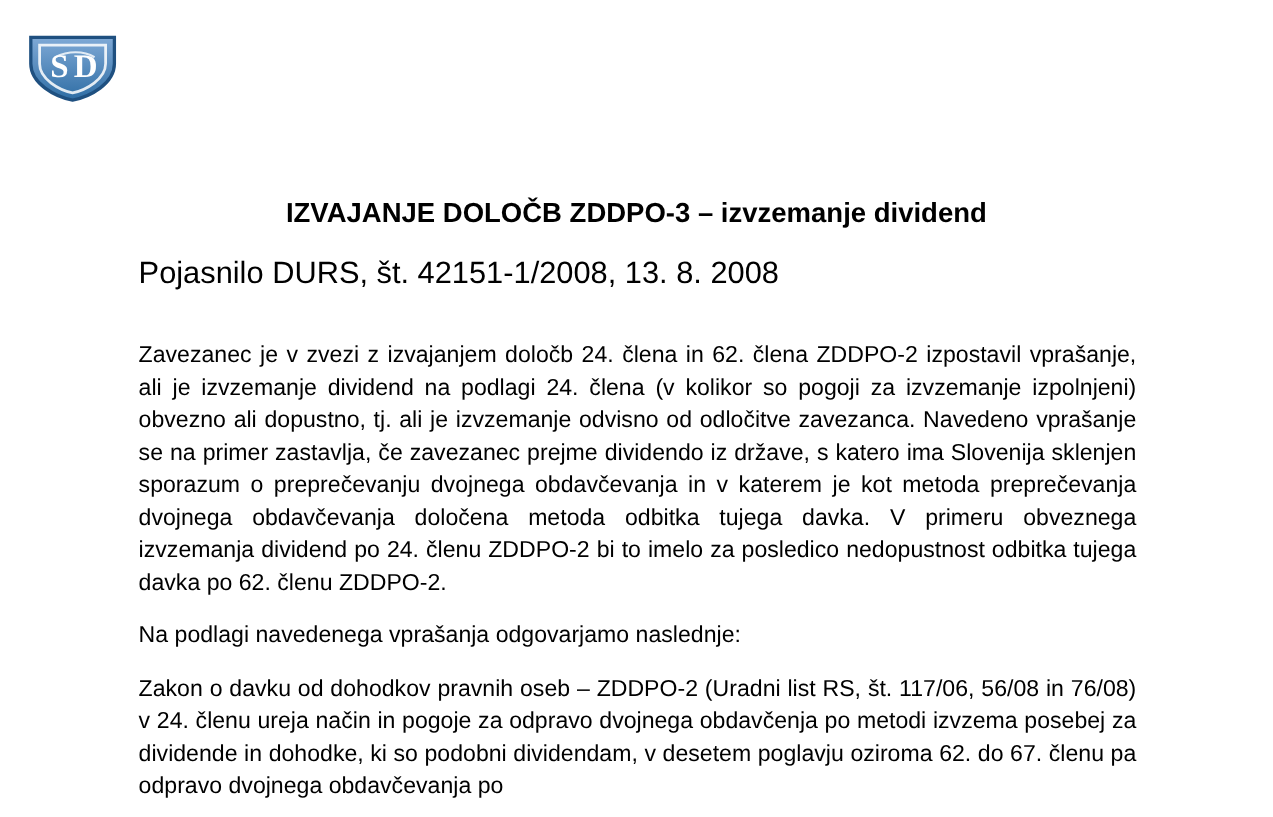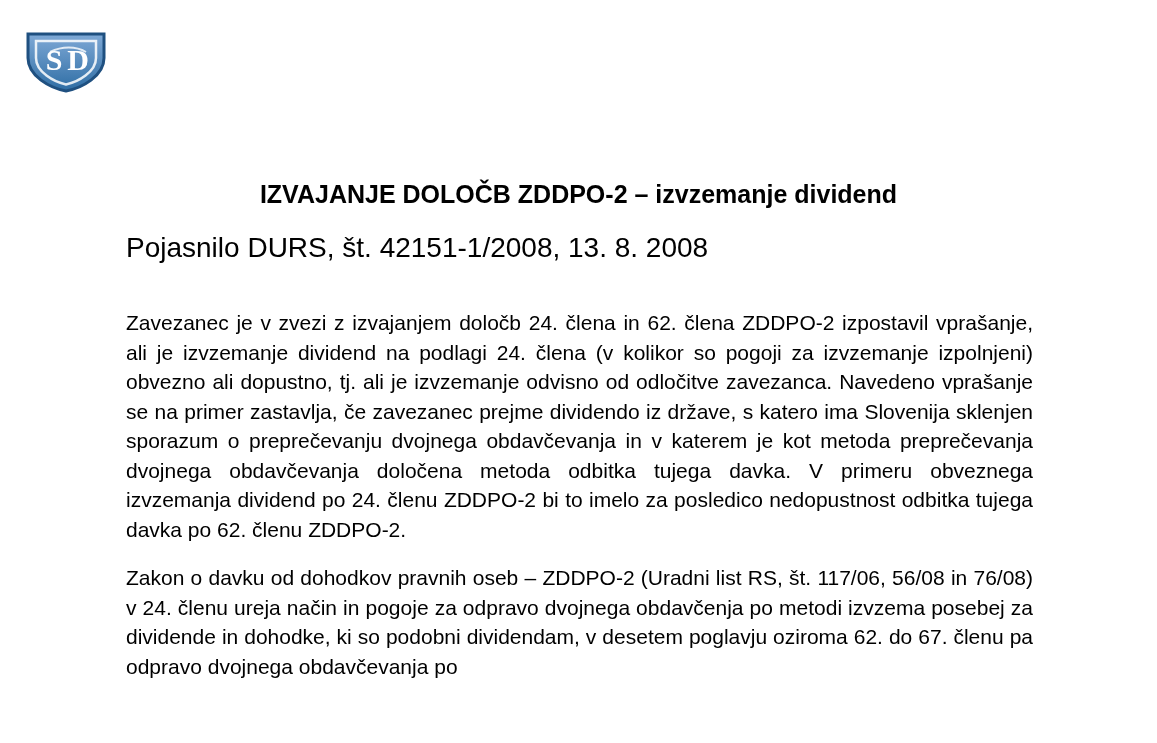--- a/index.html
+++ b/index.html
@@ -77,22 +77,23 @@
         </linearGradient>
       </defs>
       <path d="M8 6 H84 V30 C84 48 62 60 46 63 C30 60 8 48 8 30 Z" fill="url(#shieldGrad)" stroke="#1f5080" stroke-width="3"></path>
       <path d="M16 13 H76 V30 C76 44 58 54 46 56.5 C34 54 16 44 16 30 Z" fill="none" stroke="#ffffff" stroke-width="2.5" opacity="0.85"></path>
       <text x="34" y="42" font-family="Liberation Serif, serif" font-size="30" font-weight="bold" fill="#ffffff" text-anchor="middle">S</text>
       <text x="58" y="42" font-family="Liberation Serif, serif" font-size="30" font-weight="bold" fill="#ffffff" text-anchor="middle">D</text>
       <path d="M30 24 C42 18 56 18 66 24" fill="none" stroke="#ffffff" stroke-width="2" opacity="0.8"></path>
     </svg>
   </div>
 
-  <h1 class="doc-title">IZVAJANJE DOLOČB ZDDPO-2 – izvzemanje dividend</h1>
+  <h1 class="doc-title">IZVAJANJE DOLOČB ZDDPO-3 – izvzemanje dividend</h1>
 
   <div class="subtitle">Pojasnilo DURS, št. 42151-1/2008, 13. 8. 2008</div>
 
   <div class="body-text">
     <p>Zavezanec je v zvezi z izvajanjem določb 24. člena in 62. člena ZDDPO-2 izpostavil vprašanje, ali je izvzemanje dividend na podlagi 24. člena (v kolikor so pogoji za izvzemanje izpolnjeni) obvezno ali dopustno, tj. ali je izvzemanje odvisno od odločitve zavezanca. Navedeno vprašanje se na primer zastavlja, če zavezanec prejme dividendo iz države, s katero ima Slovenija sklenjen sporazum o preprečevanju dvojnega obdavčevanja in v katerem je kot metoda preprečevanja dvojnega obdavčevanja določena metoda odbitka tujega davka. V primeru obveznega izvzemanja dividend po 24. členu ZDDPO-2 bi to imelo za posledico nedopustnost odbitka tujega davka po 62. členu ZDDPO-2.</p>
+    <p>Na podlagi navedenega vprašanja odgovarjamo naslednje:</p>
     <p>Zakon o davku od dohodkov pravnih oseb – ZDDPO-2 (Uradni list RS, št. 117/06, 56/08 in 76/08) v 24. členu ureja način in pogoje za odpravo dvojnega obdavčenja po metodi izvzema posebej za dividende in dohodke, ki so podobni dividendam, v desetem poglavju oziroma 62. do 67. členu pa odpravo dvojnega obdavčevanja po</p>
   </div>
 
 </div>
 
 </body></html>

